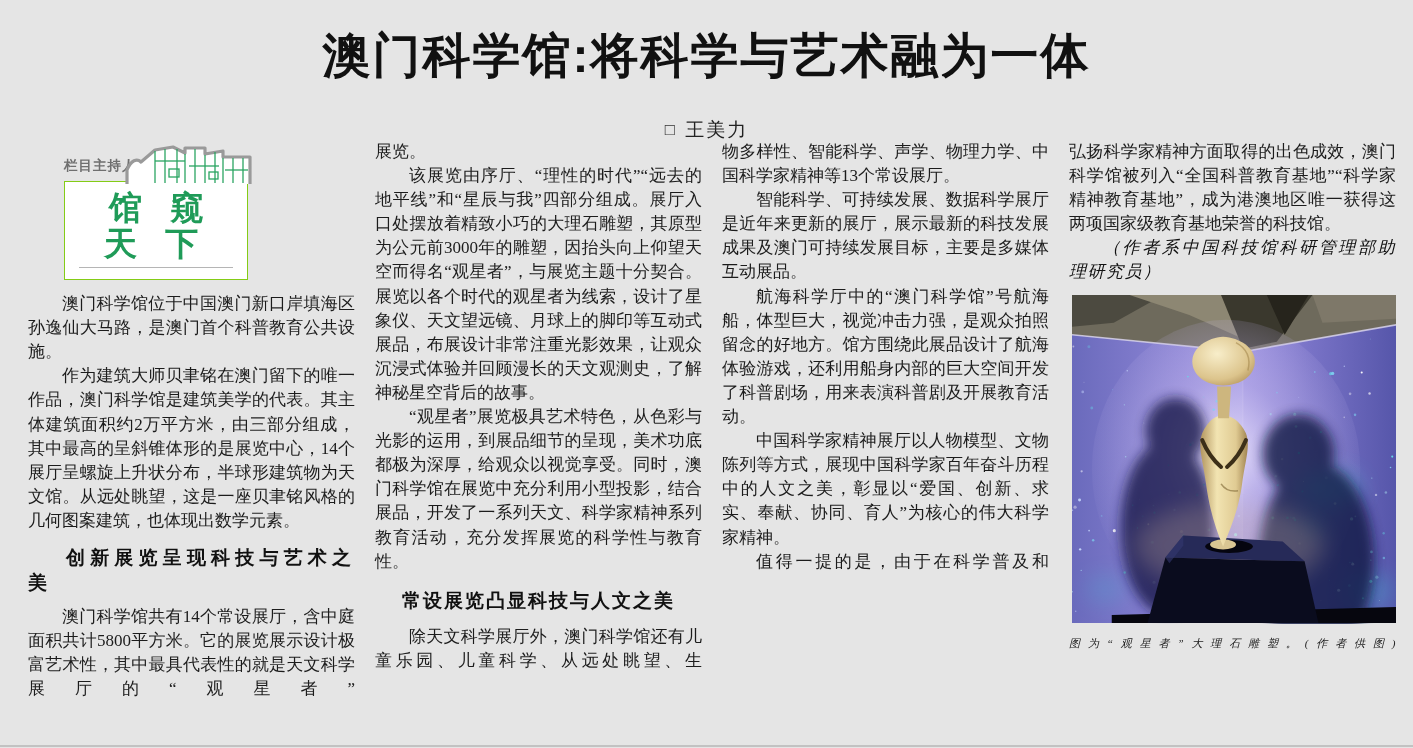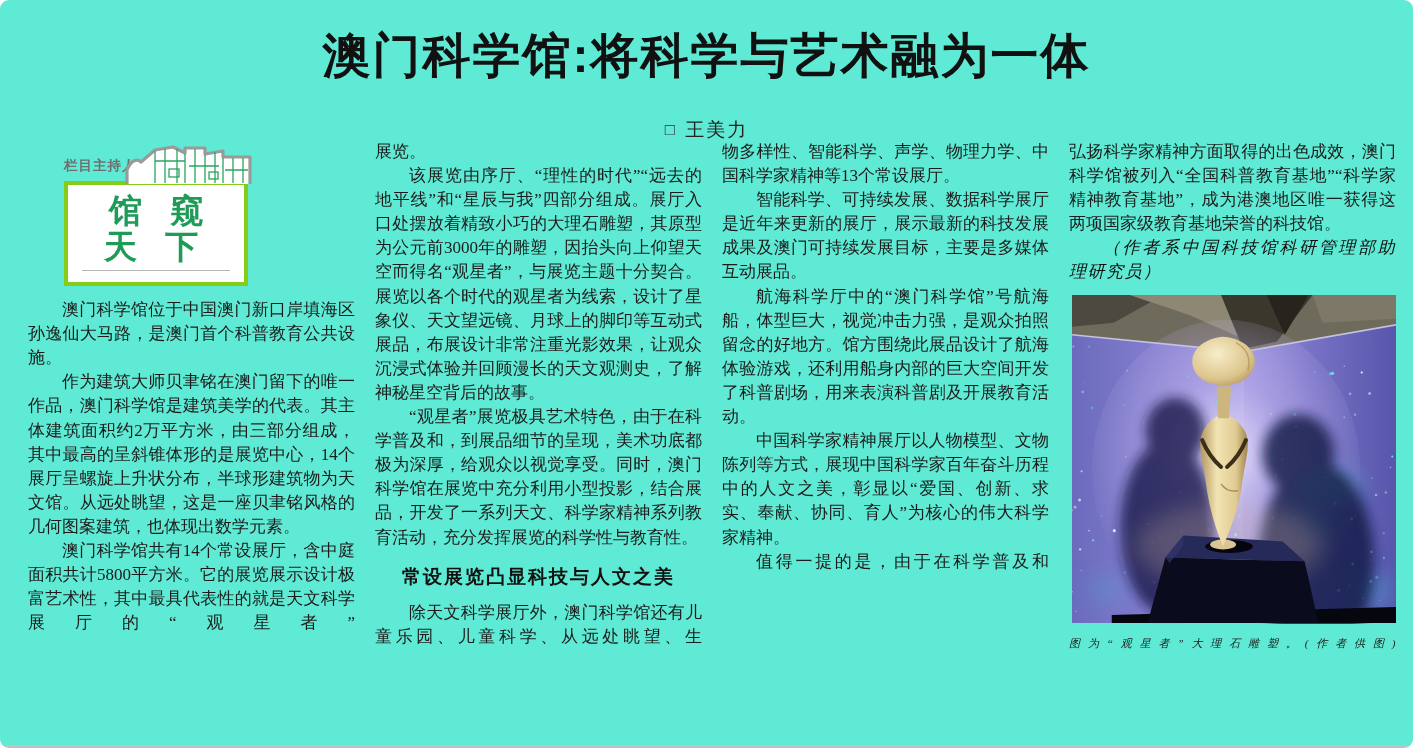--- a/index.html
+++ b/index.html
@@ -1,38 +1,38 @@
 <!DOCTYPE html>
 <html><head>
 <meta charset="utf-8">
 <style>
   html,body{margin:0;padding:0;background:#ffffff;}
-  .page{position:relative;width:1413px;height:748px;background:#5eead4;overflow:hidden;
-        font-family:"Liberation Serif","DejaVu Serif",serif;color:#1c1c1c;border-radius:9px;}
+  .page{position:relative;width:1413px;height:748px;background:#e5e5e5;overflow:hidden;
+        font-family:"Liberation Serif","DejaVu Serif",serif;color:#1c1c1c;}
   .title{position:absolute;top:24px;left:0;width:100%;margin:0;text-align:center;
          font-family:"Liberation Sans","DejaVu Sans",sans-serif;font-weight:bold;
          font-size:48px;letter-spacing:2px;color:#111;}
   .byline{position:absolute;top:117px;left:0;width:100%;text-align:center;
           font-size:19px;color:#222;letter-spacing:2px;}
   .byline .sq{font-size:17px;position:relative;top:-1px;margin-right:8px;color:#333;}
   .cols{position:absolute;top:140px;left:28px;display:flex;gap:20px;}
   .col{width:327px;font-size:17px;line-height:24.1px;text-align:justify;}
   .col p{margin:0;text-indent:2em;}
   .col p.cont{text-indent:0;}
   .col p.flow{text-align-last:justify;}
   .subhead{margin:12px 0 10px 0;font-family:"Liberation Sans","DejaVu Sans",sans-serif;
            font-weight:bold;font-size:19px;line-height:25px;letter-spacing:4px;color:#111;}
   .subhead.indent{text-indent:2em;}
   .subhead.center{text-align:center;letter-spacing:2px;text-indent:0;margin:14px 0 12px 0;}
   
   .masthead{position:relative;margin:14px 0 12px 36px;width:184px;}
   .mh-host{font-family:"Liberation Sans","DejaVu Sans",sans-serif;font-size:13.5px;
            font-weight:bold;color:#6f6f6f;letter-spacing:1px;margin-bottom:3px;}
   .mh-building{position:absolute;top:-9px;right:-7px;z-index:2;}
-  .mh-box{position:relative;border:4px solid #84cc16;background:#fff;padding:8px 6px 7px 6px;z-index:1;}
+  .mh-box{position:relative;border:1px solid #84cc16;background:#fff;padding:8px 6px 7px 6px;z-index:1;}
   .mh-title{text-align:center;font-size:33px;font-weight:bold;color:#1f9b58;
             letter-spacing:10px;text-indent:10px;line-height:36px;}
   .mh-rule{height:1px;background:#b5b5b5;margin:5px 8px 4px 8px;}
   .mh-sub{text-align:center;font-family:"Liberation Sans","DejaVu Sans",sans-serif;
           font-size:13.5px;font-weight:bold;color:#1f9b58;letter-spacing:1px;}
   
   .credit{font-style:italic;letter-spacing:1.5px;color:#111;}
   .photo{margin:9px 0 0 3px;width:324px;height:330px;line-height:0;}
   .caption{margin-top:7px;font-style:italic;font-size:11px;letter-spacing:0.5px;
            white-space:nowrap;text-align:justify;text-align-last:justify;line-height:24px;}
@@ -74,27 +74,28 @@
               <rect x="86" y="27" width="9" height="7"></rect>
           </g>
         </svg>
         <div class="mh-box">
           <div class="mh-title">馆 窥 天 下</div>
           <div class="mh-rule"></div>
         </div>
       </div>
       <p>澳门科学馆位于中国澳门新口岸填海区孙逸仙大马路，是澳门首个科普教育公共设施。</p>
       <p>作为建筑大师贝聿铭在澳门留下的唯一作品，澳门科学馆是建筑美学的代表。其主体建筑面积约2万平方米，由三部分组成，其中最高的呈斜锥体形的是展览中心，14个展厅呈螺旋上升状分布，半球形建筑物为天文馆。从远处眺望，这是一座贝聿铭风格的几何图案建筑，也体现出数学元素。</p>
+      <h3 class="subhead indent">创新展览呈现科技与艺术之美</h3>
       <p class="flow">澳门科学馆共有14个常设展厅，含中庭面积共计5800平方米。它的展览展示设计极富艺术性，其中最具代表性的就是天文科学展厅的“观星者”</p>
     </div>
 
     <div class="col">
       <p class="cont">展览。</p>
       <p>该展览由序厅、“理性的时代”“远去的地平线”和“星辰与我”四部分组成。展厅入口处摆放着精致小巧的大理石雕塑，其原型为公元前3000年的雕塑，因抬头向上仰望天空而得名“观星者”，与展览主题十分契合。展览以各个时代的观星者为线索，设计了星象仪、天文望远镜、月球上的脚印等互动式展品，布展设计非常注重光影效果，让观众沉浸式体验并回顾漫长的天文观测史，了解神秘星空背后的故事。</p>
-      <p>“观星者”展览极具艺术特色，由于在科学普及和，到展品细节的呈现，美术功底都极为深厚，给观众以视觉享受。同时，澳门科学馆在展览中充分利用小型投影，结合展品，开发了一系列天文、科学家精神系列教育活动，充分发挥展览的科学性与教育性。</p>
+      <p>“观星者”展览极具艺术特色，从色彩与光影的运用，到展品细节的呈现，美术功底都极为深厚，给观众以视觉享受。同时，澳门科学馆在展览中充分利用小型投影，结合展品，开发了一系列天文、科学家精神系列教育活动，充分发挥展览的科学性与教育性。</p>
       <h3 class="subhead center">常设展览凸显科技与人文之美</h3>
       <p class="flow">除天文科学展厅外，澳门科学馆还有儿童乐园、儿童科学、从远处眺望、生</p>
     </div>
 
     <div class="col">
       <p class="cont">物多样性、智能科学、声学、物理力学、中国科学家精神等13个常设展厅。</p>
       <p>智能科学、可持续发展、数据科学展厅是近年来更新的展厅，展示最新的科技发展成果及澳门可持续发展目标，主要是多媒体互动展品。</p>
       <p>航海科学厅中的“澳门科学馆”号航海船，体型巨大，视觉冲击力强，是观众拍照留念的好地方。馆方围绕此展品设计了航海体验游戏，还利用船身内部的巨大空间开发了科普剧场，用来表演科普剧及开展教育活动。</p>
       <p>中国科学家精神展厅以人物模型、文物陈列等方式，展现中国科学家百年奋斗历程中的人文之美，彰显以“爱国、创新、求实、奉献、协同、育人”为核心的伟大科学家精神。</p>
       <p class="flow">值得一提的是，由于在科学普及和</p>

